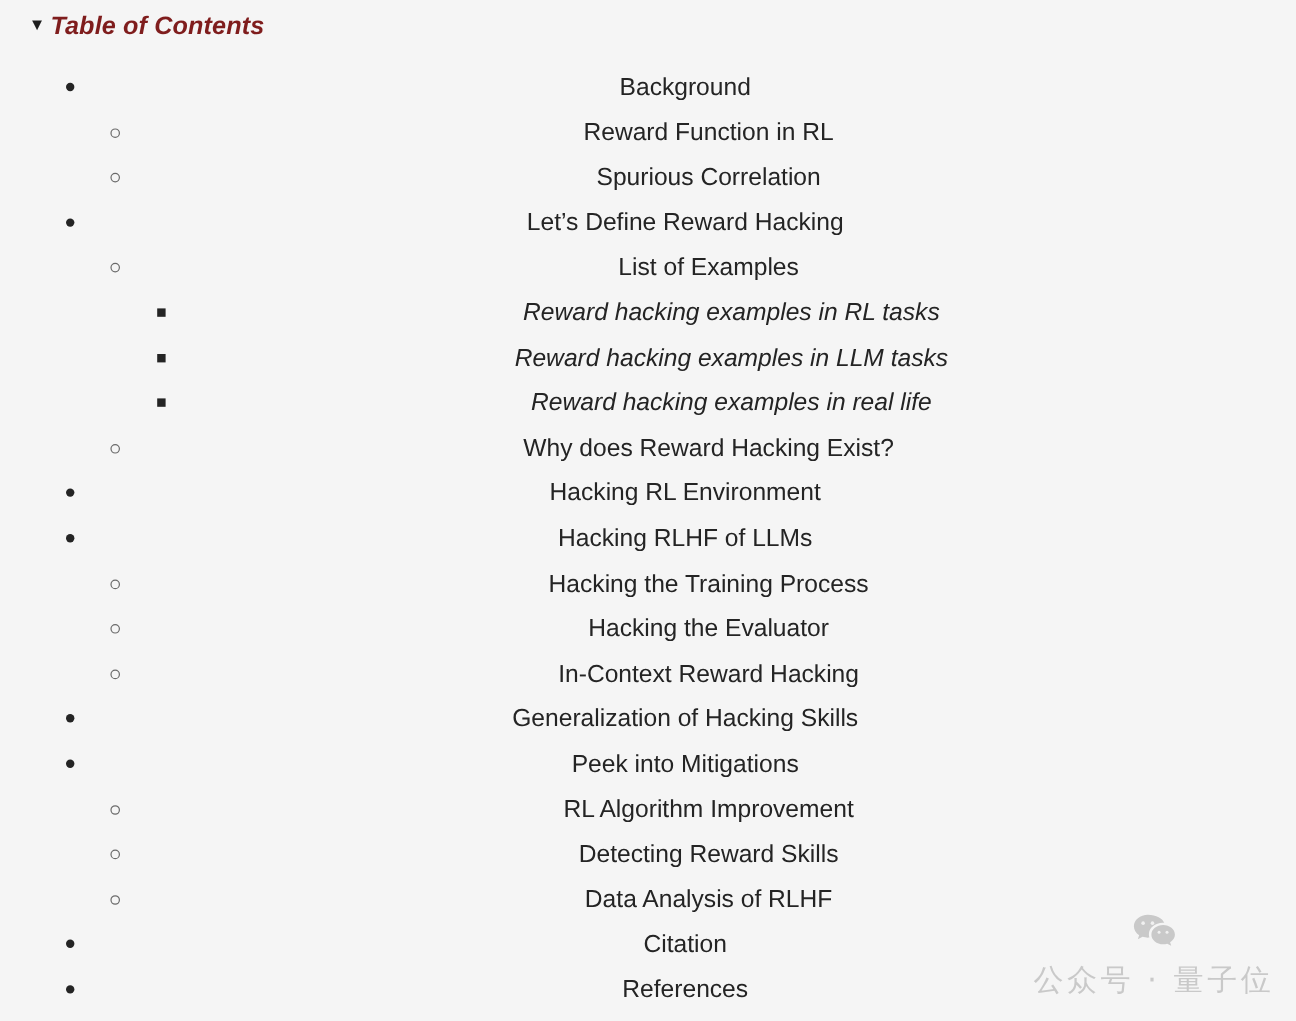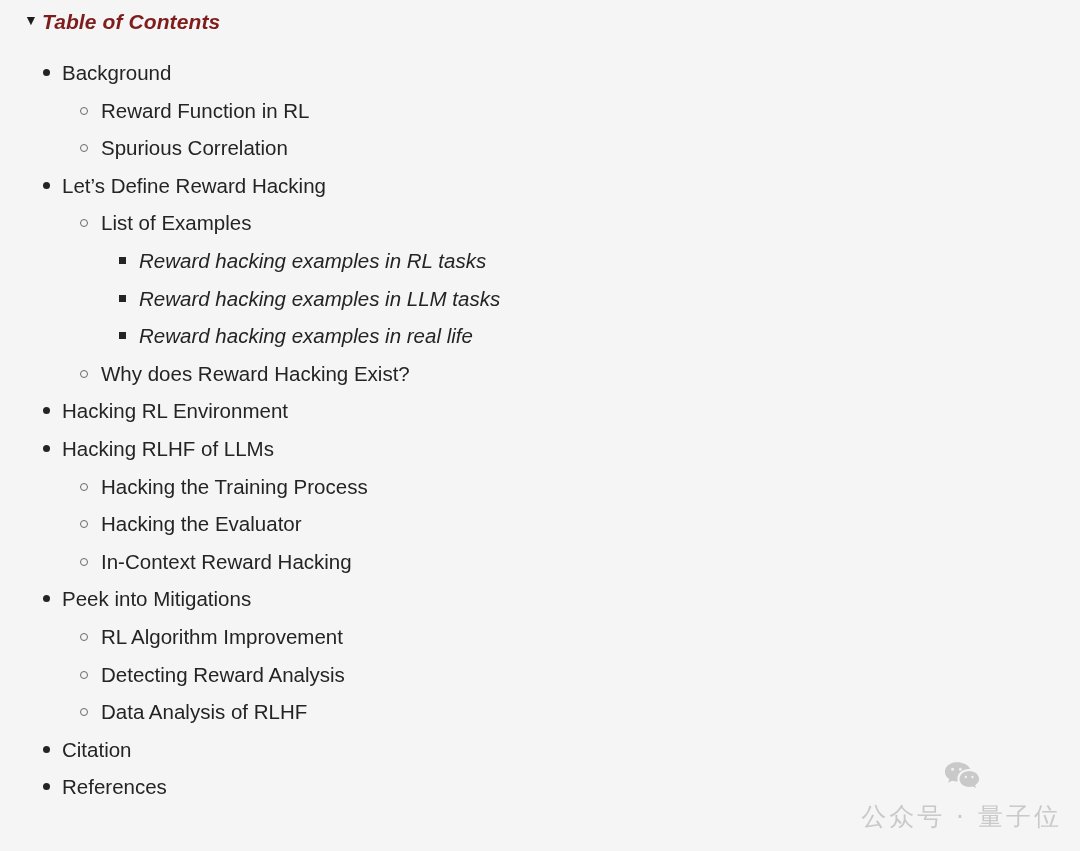--- a/index.html
+++ b/index.html
@@ -48,22 +48,23 @@
     letter-spacing: 0.1px;
     color: #7f1d1d;
     line-height: 1;
     white-space: nowrap;
     font-style: italic;
   }
 
   
   ul.toc-list {
     list-style: none;
-    margin: 0;
+    margin: 12px;
     padding: 0;
+    text-align: center;
   }
   li.toc-item {
     position: relative;
     font-size: 20.5px;
     line-height: 37.6px;
     color: #242424;
     white-space: nowrap;
   }
 
   
@@ -196,27 +197,30 @@
           <span class="circle"></span>
         </span><span class="toc-label">Hacking the Training Process</span></li>
       <li class="toc-item lvl2"><span class="bullet">
           <span class="circle"></span>
         </span><span class="toc-label">Hacking the Evaluator</span></li>
       <li class="toc-item lvl2"><span class="bullet">
           <span class="circle"></span>
         </span><span class="toc-label">In-Context Reward Hacking</span></li>
       <li class="toc-item lvl1"><span class="bullet">
           <span class="disc"></span>
+        </span><span class="toc-label">Generalization of Hacking Skills</span></li>
+      <li class="toc-item lvl1"><span class="bullet">
+          <span class="disc"></span>
         </span><span class="toc-label">Peek into Mitigations</span></li>
       <li class="toc-item lvl2"><span class="bullet">
           <span class="circle"></span>
         </span><span class="toc-label">RL Algorithm Improvement</span></li>
       <li class="toc-item lvl2"><span class="bullet">
           <span class="circle"></span>
-        </span><span class="toc-label">Detecting Reward Analysis</span></li>
+        </span><span class="toc-label">Detecting Reward Skills</span></li>
       <li class="toc-item lvl2"><span class="bullet">
           <span class="circle"></span>
         </span><span class="toc-label">Data Analysis of RLHF</span></li>
       <li class="toc-item lvl1"><span class="bullet">
           <span class="disc"></span>
         </span><span class="toc-label">Citation</span></li>
       <li class="toc-item lvl1"><span class="bullet">
           <span class="disc"></span>
         </span><span class="toc-label">References</span></li>
     </ul>

